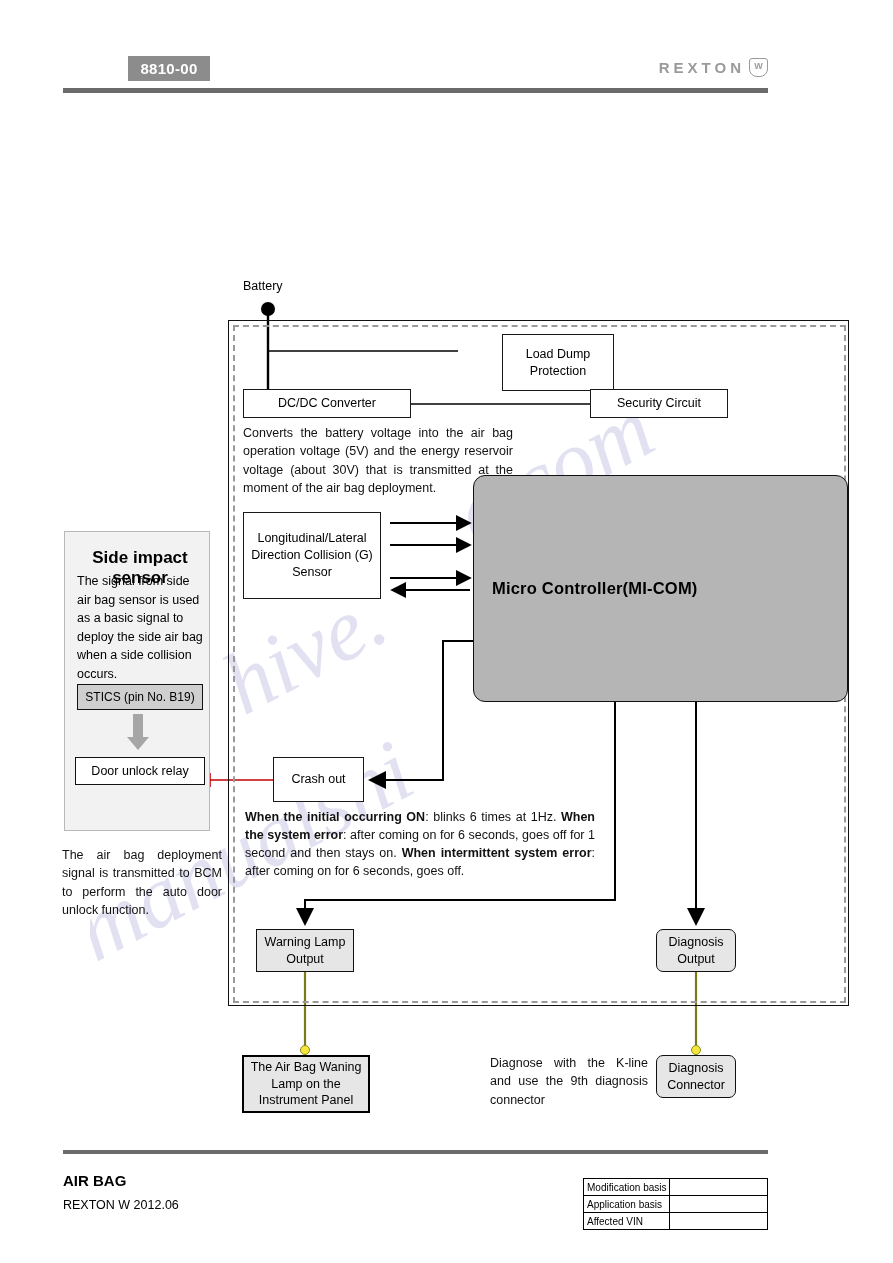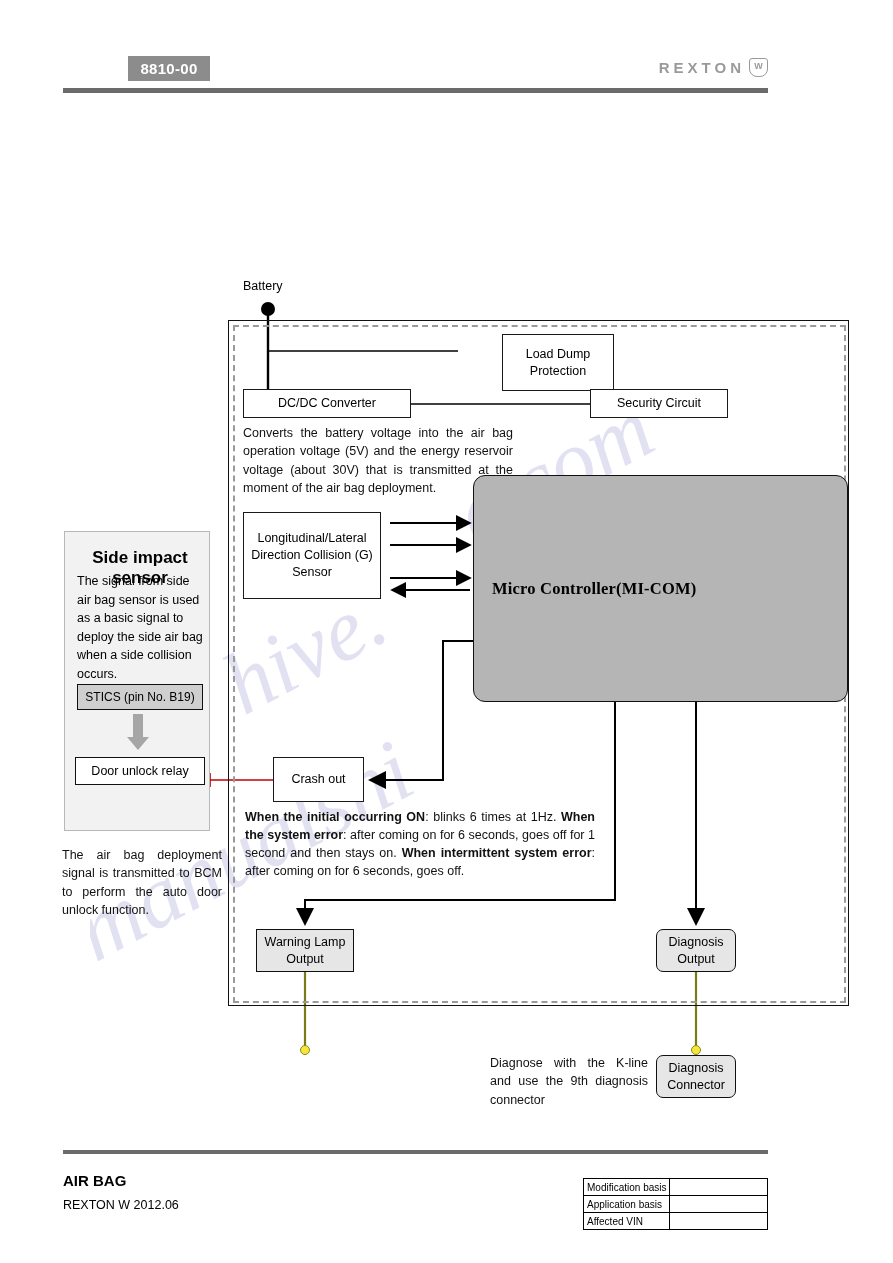--- a/index.html
+++ b/index.html
@@ -88,21 +88,20 @@
   #box-load-dump{left:458px;top:334px;width:112px;height:57px;margin-left:44px;}
   #box-dcdc{left:243px;top:389px;width:168px;height:29px;}
   #box-security{left:590px;top:389px;width:138px;height:29px;}
   #box-gsensor{left:243px;top:512px;width:138px;height:87px;}
   #box-crash{left:273px;top:757px;width:91px;height:45px;}
   #box-mcu{
     left:473px;top:475px;width:375px;height:227px;
     background:#b5b5b5;border:1.6px solid #111;border-radius:12px;
     display:flex;align-items:center;
     box-sizing:border-box;
-    font-family:Liberation Serif, serif;
   }
   #mcu-label{
     font-size:16.5px;font-weight:bold;margin-left:18px;
     letter-spacing:.2px;
   }
   #box-warn-out{left:256px;top:929px;width:98px;height:43px;}
   #box-diag-out{left:656px;top:929px;width:80px;height:43px;border-radius:7px;}
   #box-lamp{left:242px;top:1055px;width:128px;height:58px;border:2px solid #000;}
   #box-diag-conn{left:656px;top:1055px;width:80px;height:43px;border-radius:7px;}
 
@@ -242,20 +241,21 @@
   <div class="abs nbox" id="box-security">Security Circuit</div>
   <div class="abs nbox" id="box-gsensor">Longitudinal/Lateral Direction Collision (G) Sensor</div>
 
   <div class="abs" id="box-mcu">
     <span id="mcu-label">Micro  Controller(MI-COM)</span>
   </div>
 
   <div class="abs nbox" id="box-crash">Crash out</div>
   <div class="abs gbox" id="box-warn-out">Warning Lamp Output</div>
   <div class="abs gbox-round" id="box-diag-out">Diagnosis Output</div>
+  <div class="abs gbox" id="box-lamp">The Air Bag Waning Lamp on the Instrument Panel</div>
   <div class="abs gbox-round" id="box-diag-conn">Diagnosis Connector</div>
 
   <div class="desc" id="desc-dcdc">Converts the battery voltage into the air bag operation voltage (5V) and the energy reservoir voltage (about 30V) that is transmitted at the moment of the air bag deployment.</div>
   <div class="desc" id="desc-diag">Diagnose with the K-line and use the 9th diagnosis connector</div>
   <div class="desc" id="desc-bcm">The air bag deployment signal is transmitted to BCM to perform the auto door unlock function.</div>
 
   <div class="desc" id="desc-lamp"><b>When the initial occurring ON</b><span>: blinks 6 times at 1Hz. </span><b>When the system error</b><span>: after coming on for 6 seconds, goes off for 1 second and then stays on. </span><b>When intermittent system error</b><span>: after coming on for 6 seconds, goes off. </span></div>
 
   <div class="abs" id="side-panel">
     <div id="side-title">Side impact sensor</div>

